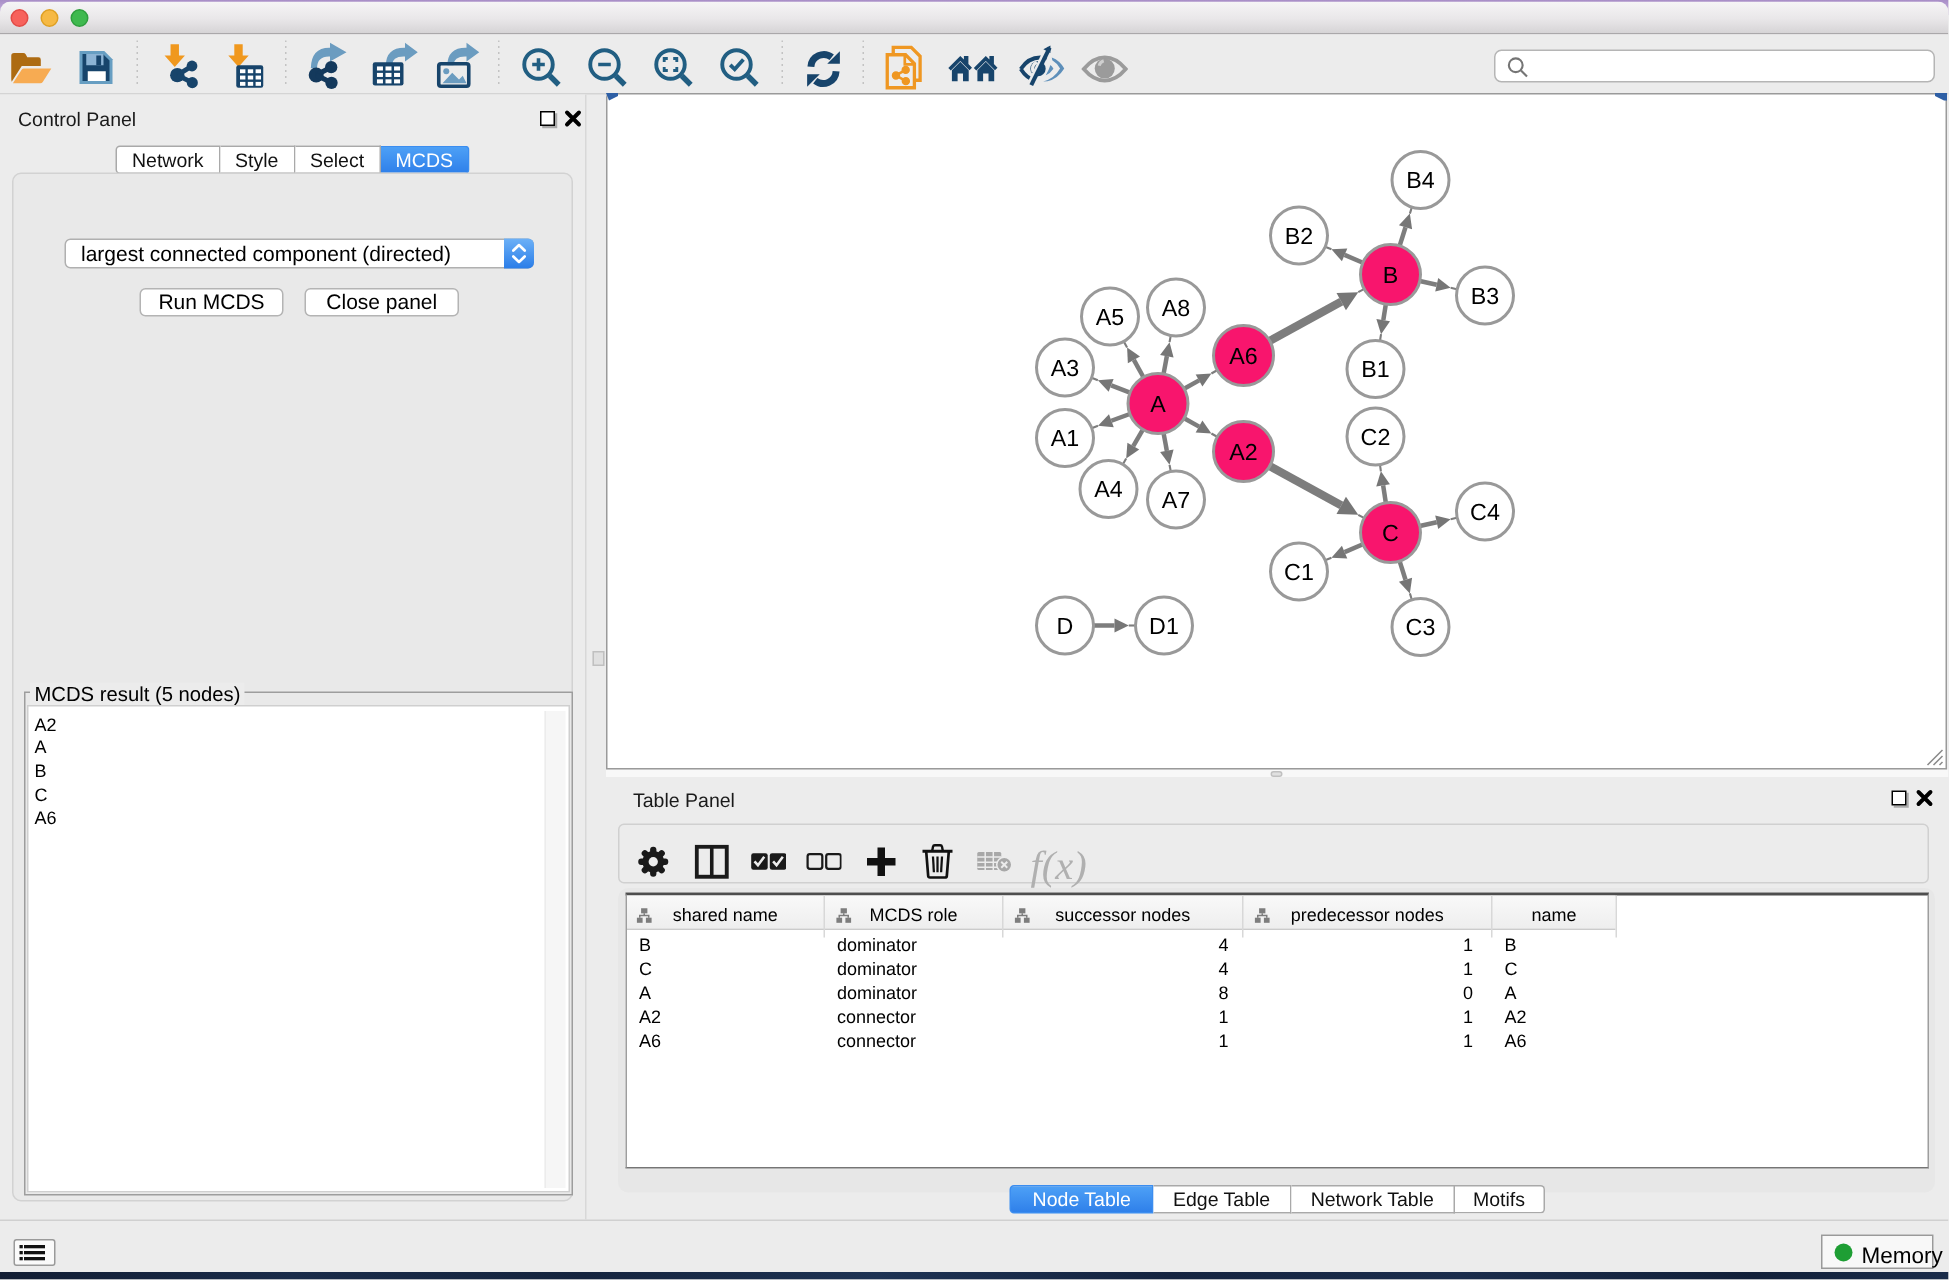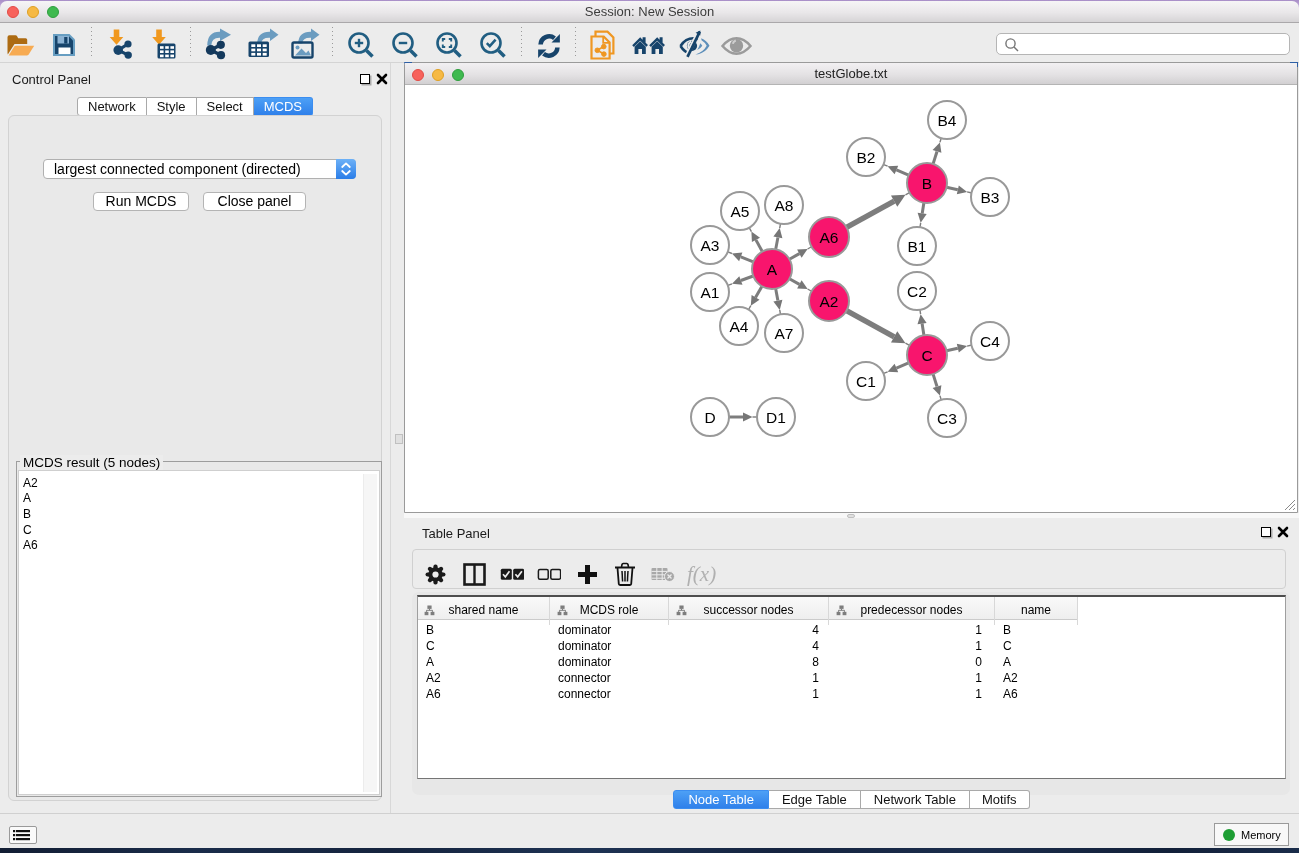--- a/index.html
+++ b/index.html
@@ -60,32 +60,31 @@
 #ttoolbar { left:8px; top:31px; width:874px; height:40px; border:1px solid #d0d0d0; border-radius:4px; }
 #tcontainer { left:8px; top:74px; width:878px; height:203px; background:#e7e7e7; border-radius:7px; }
 #ttable { left:13px; top:77px; width:869px; height:184px; background:#fff; border:1px solid #9e9e9e; border-top:2px solid #4e4e4e; border-bottom:1.5px solid #757575; }
 .thead { left:0; top:0; width:659px; height:23px; background:linear-gradient(#f9f9f9,#eeeeee); border-bottom:1px solid #cbcbcb; font-size:12px; color:#000;}
 .thcell { top:0; height:28px; line-height:26px; text-align:center; border-right:1px solid #d8d8d8; }
 .trow { font-size:12px; height:16px; line-height:16px; color:#000; }
 .tabrow2 { left:0; top:272px; width:100%; text-align:center; }
 
 #statusbar { left:0; top:813px; width:1299px; height:35px; background:#ececec; border-top:1px solid #d0d0d0;}
 #listbtn { left:9px; top:12px; width:28px; height:18px; background:#fafafa; border:1px solid #9a9a9a; border-radius:2px;}
-#membtn { left:1214px; top:9px; width:75px; height:23px; background:#f8f8f8; border:1px solid #9a9a9a; font-size:11px; }
+#membtn { left:1214px; top:9px; width:75px; height:23px; background:#f8f8f8; border:1px solid #9a9a9a; font-size:15px; }
 #deskstrip { left:0; top:848px; width:1299px; height:5px; background:linear-gradient(90deg,#121d33 0%,#1a2c4a 15%,#15243e 30%,#1e3354 45%,#152440 60%,#1b2d4c 75%,#122039 90%,#1a2c4a 100%); }
 .grip { background:#e0e0e0; border:1px solid #c0c0c0; }
 </style>
 </head>
 <body>
 <div class="abs" id="purpletop"></div>
 <div class="abs" id="titlebar">
   <div class="abs tl t-red"></div>
     <div class="abs tl t-yel"></div>
     <div class="abs tl t-grn"></div>
-  <div class="abs title">Session: New Session</div>
 </div>
 
 <div class="abs" id="toolbar">
   <div class="abs sep" style="left:91px"></div>
   <div class="abs sep" style="left:190px"></div>
   <div class="abs sep" style="left:332px"></div>
   <div class="abs sep" style="left:521px"></div>
   <div class="abs sep" style="left:575px"></div>
 
   <svg class="abs ticon" style="left:4px;top:7px" width="34" height="30" viewBox="0 0 34 30">
@@ -269,26 +268,20 @@
   </div>
 </div>
 
 <div class="abs" id="netwin">
   <svg class="abs" style="left:-1px;top:-1px" width="8" height="8" viewBox="0 0 8 8">
       <path d="M0 0 L8 0 L8 2 L2 5 Z" fill="#2e5fa5"></path>
     </svg>
   <svg class="abs" style="right:-1px;top:-1px" width="8" height="8" viewBox="0 0 8 8">
       <path d="M0 0 L8 0 L8 5 L6 5 L0 2 Z" fill="#2e5fa5"></path>
     </svg>
-  <div class="abs" id="nettitle">
-    <div class="abs tl t-red"></div>
-      <div class="abs tl t-yel"></div>
-      <div class="abs tl t-grn"></div>
-    <div class="abs title">testGlobe.txt</div>
-  </div>
   <svg class="abs" style="left:0px;top:22px" width="892" height="427" viewBox="0 0 892 427" font-family="Liberation Sans, sans-serif">
   <line x1="348.2" y1="191.0" x2="335.9" y2="195.5" stroke="#7d7d7d" stroke-width="3"></line>
 <line x1="327.0" y1="198.8" x2="322.3" y2="200.6" stroke="#7d7d7d" stroke-width="1.4"></line>
 <polygon points="327.0,198.8 334.3,191.2 337.5,199.8" fill="#767676"></polygon>
 <line x1="348.3" y1="176.8" x2="335.8" y2="171.9" stroke="#7d7d7d" stroke-width="3"></line>
 <line x1="326.9" y1="168.5" x2="322.3" y2="166.7" stroke="#7d7d7d" stroke-width="1.4"></line>
 <polygon points="326.9,168.5 337.4,167.6 334.1,176.2" fill="#767676"></polygon>
 <line x1="357.0" y1="201.3" x2="350.5" y2="212.4" stroke="#7d7d7d" stroke-width="3"></line>
 <line x1="345.8" y1="220.7" x2="343.3" y2="225.0" stroke="#7d7d7d" stroke-width="1.4"></line>
 <polygon points="345.8,220.7 346.6,210.1 354.5,214.7" fill="#767676"></polygon>
@@ -440,21 +433,21 @@
   <g stroke="#ececec" stroke-width="1">
     <line x1="0.5" y1="4.4" x2="16.5" y2="4.4"></line>
           <line x1="0.5" y1="7.8" x2="16.5" y2="7.8"></line>
           <line x1="0.5" y1="11.2" x2="16.5" y2="11.2"></line>
     <line x1="5.8" y1="1" x2="5.8" y2="13"></line>
           <line x1="11.2" y1="1" x2="11.2" y2="13"></line>
   </g>
   <circle cx="18.5" cy="9.5" r="5" fill="#a8a8a8" stroke="#ececec" stroke-width="1"></circle>
   <path d="M16.5 7.5 L20.5 11.5 M20.5 7.5 L16.5 11.5" stroke="#ececec" stroke-width="1.3"></path>
 </svg>
-<div class="abs" style="left:274px;top:12px;font-family:'Liberation Serif',serif;font-style:italic;font-size:21px;color:#b0b0b0;">f(x)</div>
+<div class="abs" style="left:274px;top:12px;font-family:'Liberation Serif',serif;font-style:italic;font-size:27px;color:#b0b0b0;">f(x)</div>
 
   </div>
   <div class="abs" id="tcontainer"></div>
   <div class="abs" id="ttable">
     <div class="abs thead">
       <div class="abs thcell" style="left:0;width:132px;">shared name</div>
       <div class="abs thcell" style="left:132px;width:119px;">MCDS role</div>
       <div class="abs thcell" style="left:251px;width:160px;">successor nodes</div>
       <div class="abs thcell" style="left:411px;width:166px;">predecessor nodes</div>
       <div class="abs thcell" style="left:577px;width:83px;">name</div>

